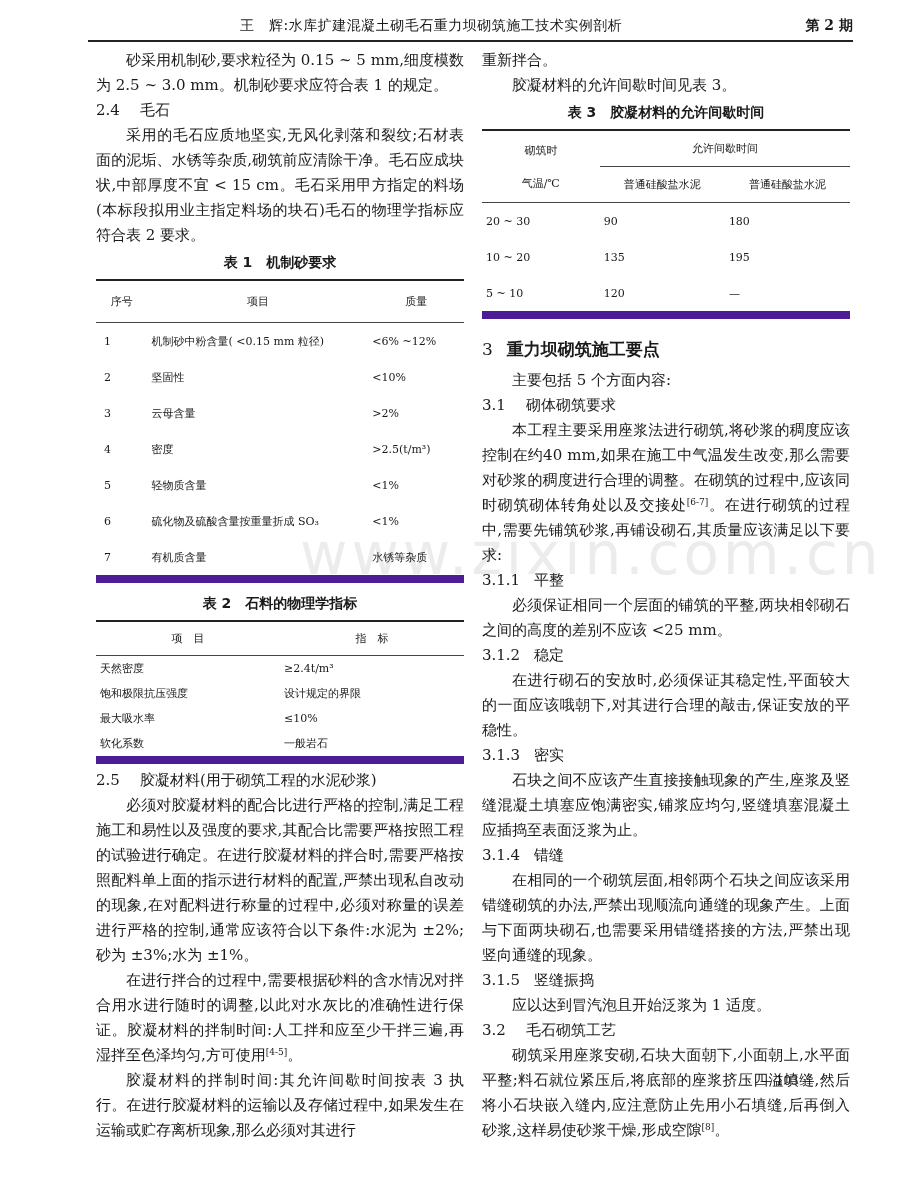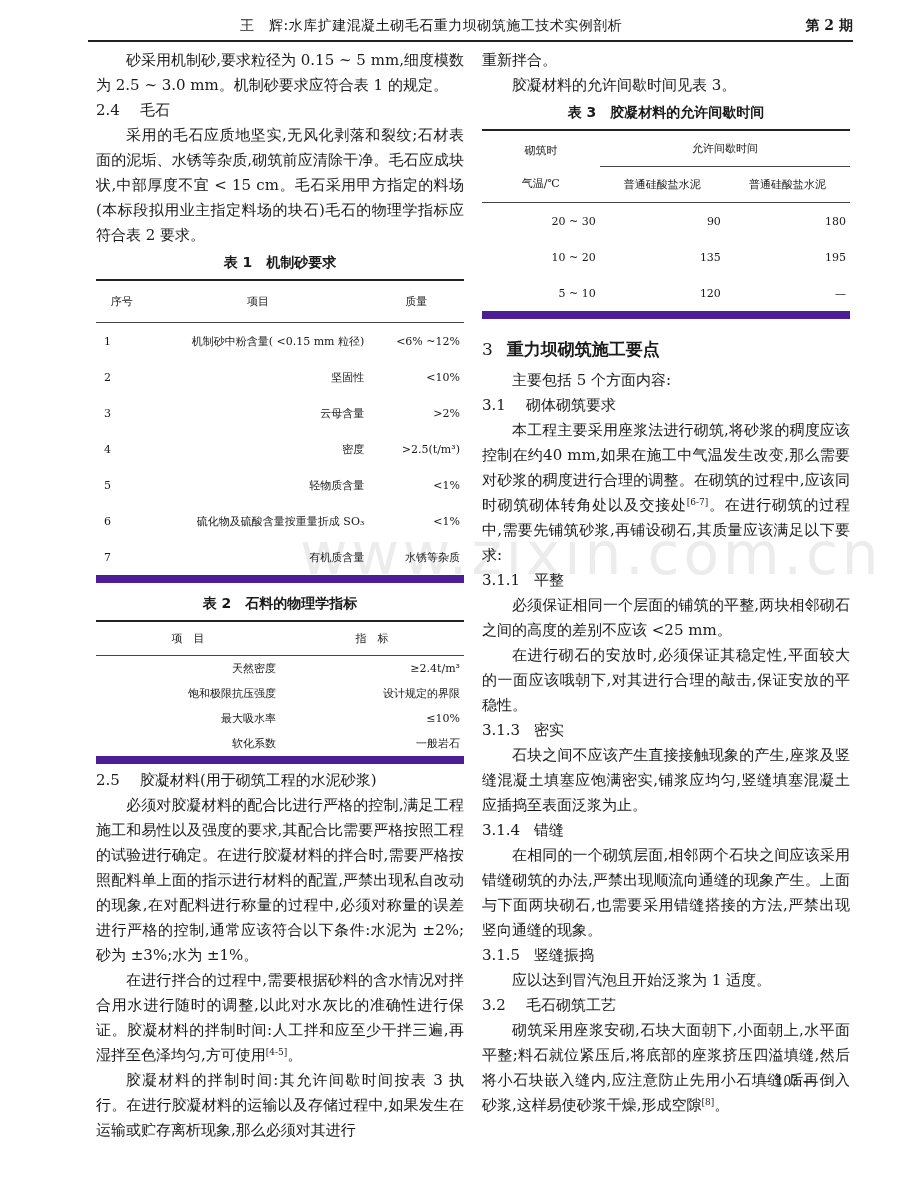--- a/index.html
+++ b/index.html
@@ -27,21 +27,21 @@
   .h1 .num { font-weight: normal; font-family: "DejaVu Serif", serif; margin-right: 14px; }
   .secnum { display: inline-block; min-width: 44px; }
   sup { font-size: 9px; vertical-align: top; position: relative; top: -3px; }
   .tbl-caption {
     text-align: center; font-size: 14px; font-weight: bold; margin: 2px 0 4px 0;
     font-family: "DejaVu Sans", "Liberation Sans", sans-serif;
   }
   table { border-collapse: collapse; width: 100%; font-size: 11px; }
   table.t { border-top: 2px solid #222; border-bottom: 8px solid #4c1d95; }
   table.t th { font-weight: normal; border-bottom: 1px solid #444; padding: 8px 4px; }
-  table.t td { text-align: right; padding: 0 4px; }
+  table.t td { text-align: left; padding: 0 4px; }
   table.t1 td { height: 36px; }
   table.t2 td { height: 23px; }
   table.t2 th { padding: 4px; }
   table.t3 td { height: 36px; }
   table.t3 th { padding: 5px 4px; }
   .watermark {
     position: absolute; left: 300px; top: 520px; font-size: 58px; color: rgba(200,200,200,0.35);
     font-family: "DejaVu Sans", sans-serif; letter-spacing: 4px; pointer-events: none;
     white-space: nowrap;
   }
@@ -189,20 +189,21 @@
   </table>
 
   <div class="h1" style="margin-top:18px">
     <span class="num">3</span><span>重力坝砌筑施工要点</span>
   </div>
   <p class="indent">主要包括 5 个方面内容:</p>
   <p class="h2"><span class="secnum">3.1</span><span>砌体砌筑要求</span></p>
   <p class="indent"><span>本工程主要采用座浆法进行砌筑,将砂浆的稠度应该控制在约40 mm,如果在施工中气温发生改变,那么需要对砂浆的稠度进行合理的调整。在砌筑的过程中,应该同时砌筑砌体转角处以及交接处</span><sup>[6-7]</sup><span>。在进行砌筑的过程中,需要先铺筑砂浆,再铺设砌石,其质量应该满足以下要求:</span></p>
   <p class="h2"><span class="secnum" style="min-width:52px">3.1.1</span><span>平整</span></p>
   <p class="indent">必须保证相同一个层面的铺筑的平整,两块相邻砌石之间的高度的差别不应该 &lt;25 mm。</p>
+  <p class="h2"><span class="secnum" style="min-width:52px">3.1.2</span><span>稳定</span></p>
   <p class="indent">在进行砌石的安放时,必须保证其稳定性,平面较大的一面应该哦朝下,对其进行合理的敲击,保证安放的平稳性。</p>
   <p class="h2"><span class="secnum" style="min-width:52px">3.1.3</span><span>密实</span></p>
   <p class="indent">石块之间不应该产生直接接触现象的产生,座浆及竖缝混凝土填塞应饱满密实,铺浆应均匀,竖缝填塞混凝土应插捣至表面泛浆为止。</p>
   <p class="h2"><span class="secnum" style="min-width:52px">3.1.4</span><span>错缝</span></p>
   <p class="indent">在相同的一个砌筑层面,相邻两个石块之间应该采用错缝砌筑的办法,严禁出现顺流向通缝的现象产生。上面与下面两块砌石,也需要采用错缝搭接的方法,严禁出现竖向通缝的现象。</p>
   <p class="h2"><span class="secnum" style="min-width:52px">3.1.5</span><span>竖缝振捣</span></p>
   <p class="indent">应以达到冒汽泡且开始泛浆为 1 适度。</p>
   <p class="h2"><span class="secnum">3.2</span><span>毛石砌筑工艺</span></p>
   <p class="indent"><span>砌筑采用座浆安砌,石块大面朝下,小面朝上,水平面平整;料石就位紧压后,将底部的座浆挤压四溢填缝,然后将小石块嵌入缝内,应注意防止先用小石填缝,后再倒入砂浆,这样易使砂浆干燥,形成空隙</span><sup>[8]</sup><span>。</span></p>
 </div>

